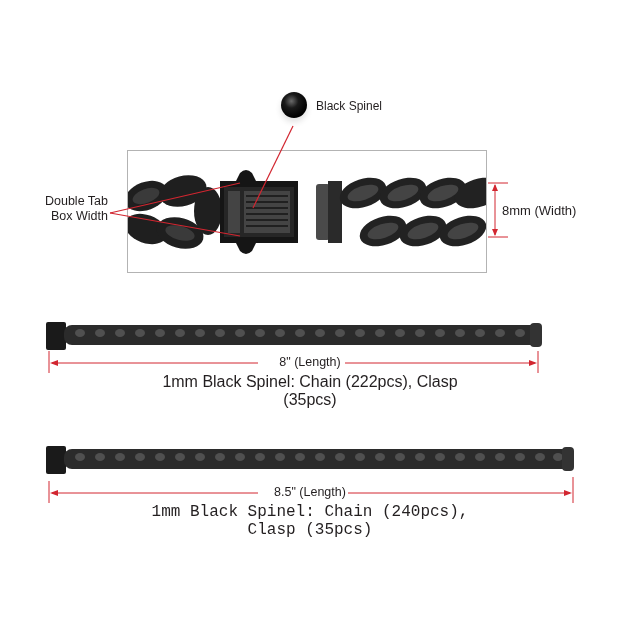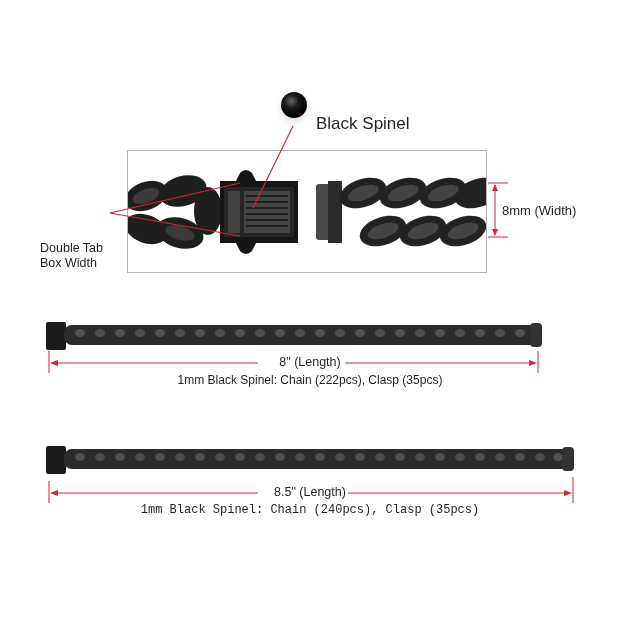--- a/index.html
+++ b/index.html
@@ -1,26 +1,26 @@
 <!DOCTYPE html>
 <html><head>
   <meta charset="utf-8">
   <style>
     html, body { margin: 0; padding: 0; background: #ffffff; }
     body { width: 620px; height: 620px; position: relative; overflow: hidden; font-family: "Liberation Sans", sans-serif; color: #231f20; }
     .abs { position: absolute; }
     .gem { left: 281px; top: 92px; width: 26px; height: 26px; border-radius: 50%;
       background: radial-gradient(circle at 40% 35%, #6a6a6a 0%, #1a1a1a 30%, #000 70%);
       box-shadow: 0 4px 6px rgba(0,0,0,0.12); }
-    .gem-label { left: 316px; top: 114px; font-size: 17px; }
+    .gem-label { left: 316px; top: 99px; font-size: 12px; }
     .detail-box { left: 127px; top: 150px; width: 358px; height: 121px; border: 1px solid #b3b3b3; background: #fff; overflow: hidden; }
-    .clasp-label { left: 40px; top: 194px; font-size: 12.5px; line-height: 15px; text-align: left; width: 68px; margin-top: 47px; }
+    .clasp-label { left: 40px; top: 194px; font-size: 12.5px; line-height: 15px; text-align: right; width: 68px; }
     .width-label { left: 502px; top: 203px; font-size: 13px; }
     .len-text { font-size: 12.5px; text-align: center; width: 300px; left: 160px; }
-    .spec-text { font-size: 12px; text-align: center; width: 340px; left: 140px; }
+    .spec-text { font-size: 16px; text-align: center; width: 340px; left: 140px; }
     svg { position: absolute; left: 0; top: 0; }
   </style>
 </head>
 <body>
 
 <div class="abs gem"></div>
 <div class="abs gem-label">Black Spinel</div>
 
 <div class="abs detail-box">
   <svg width="358" height="121" viewBox="0 0 358 121">

